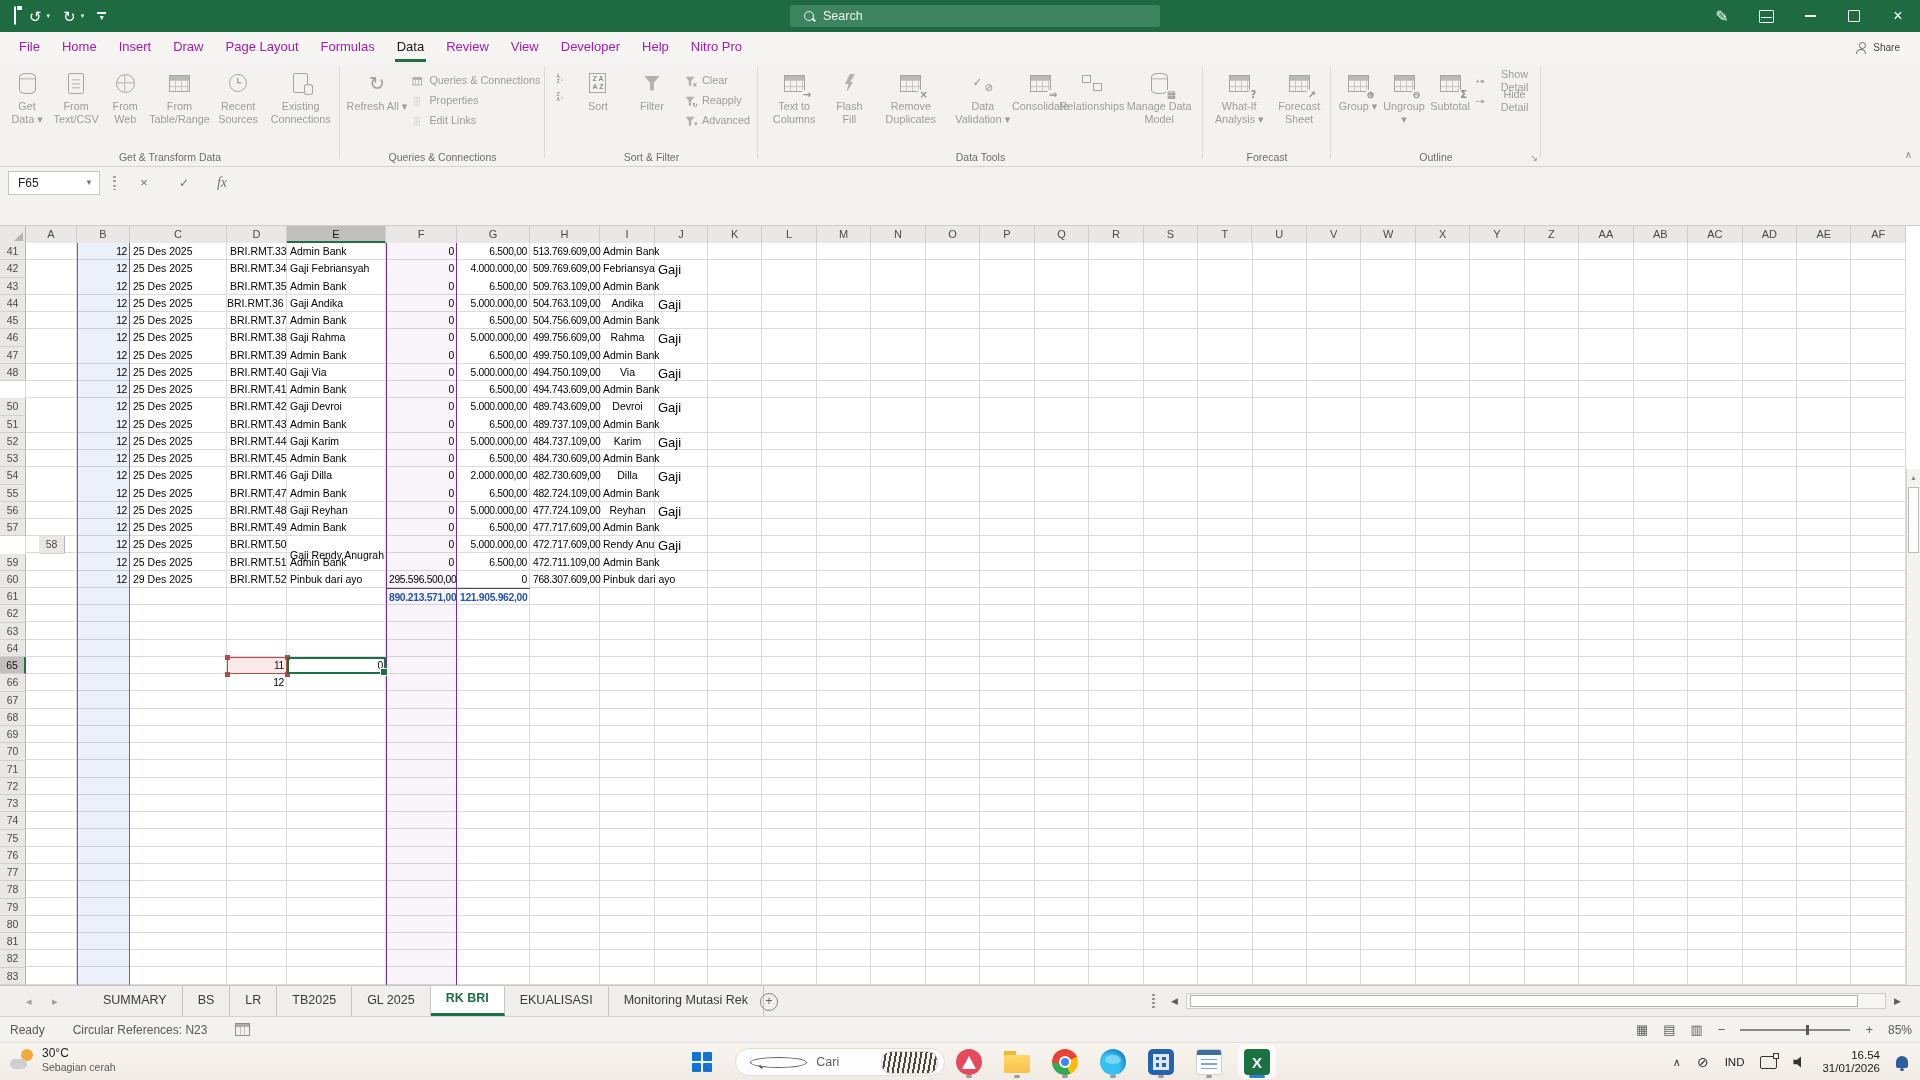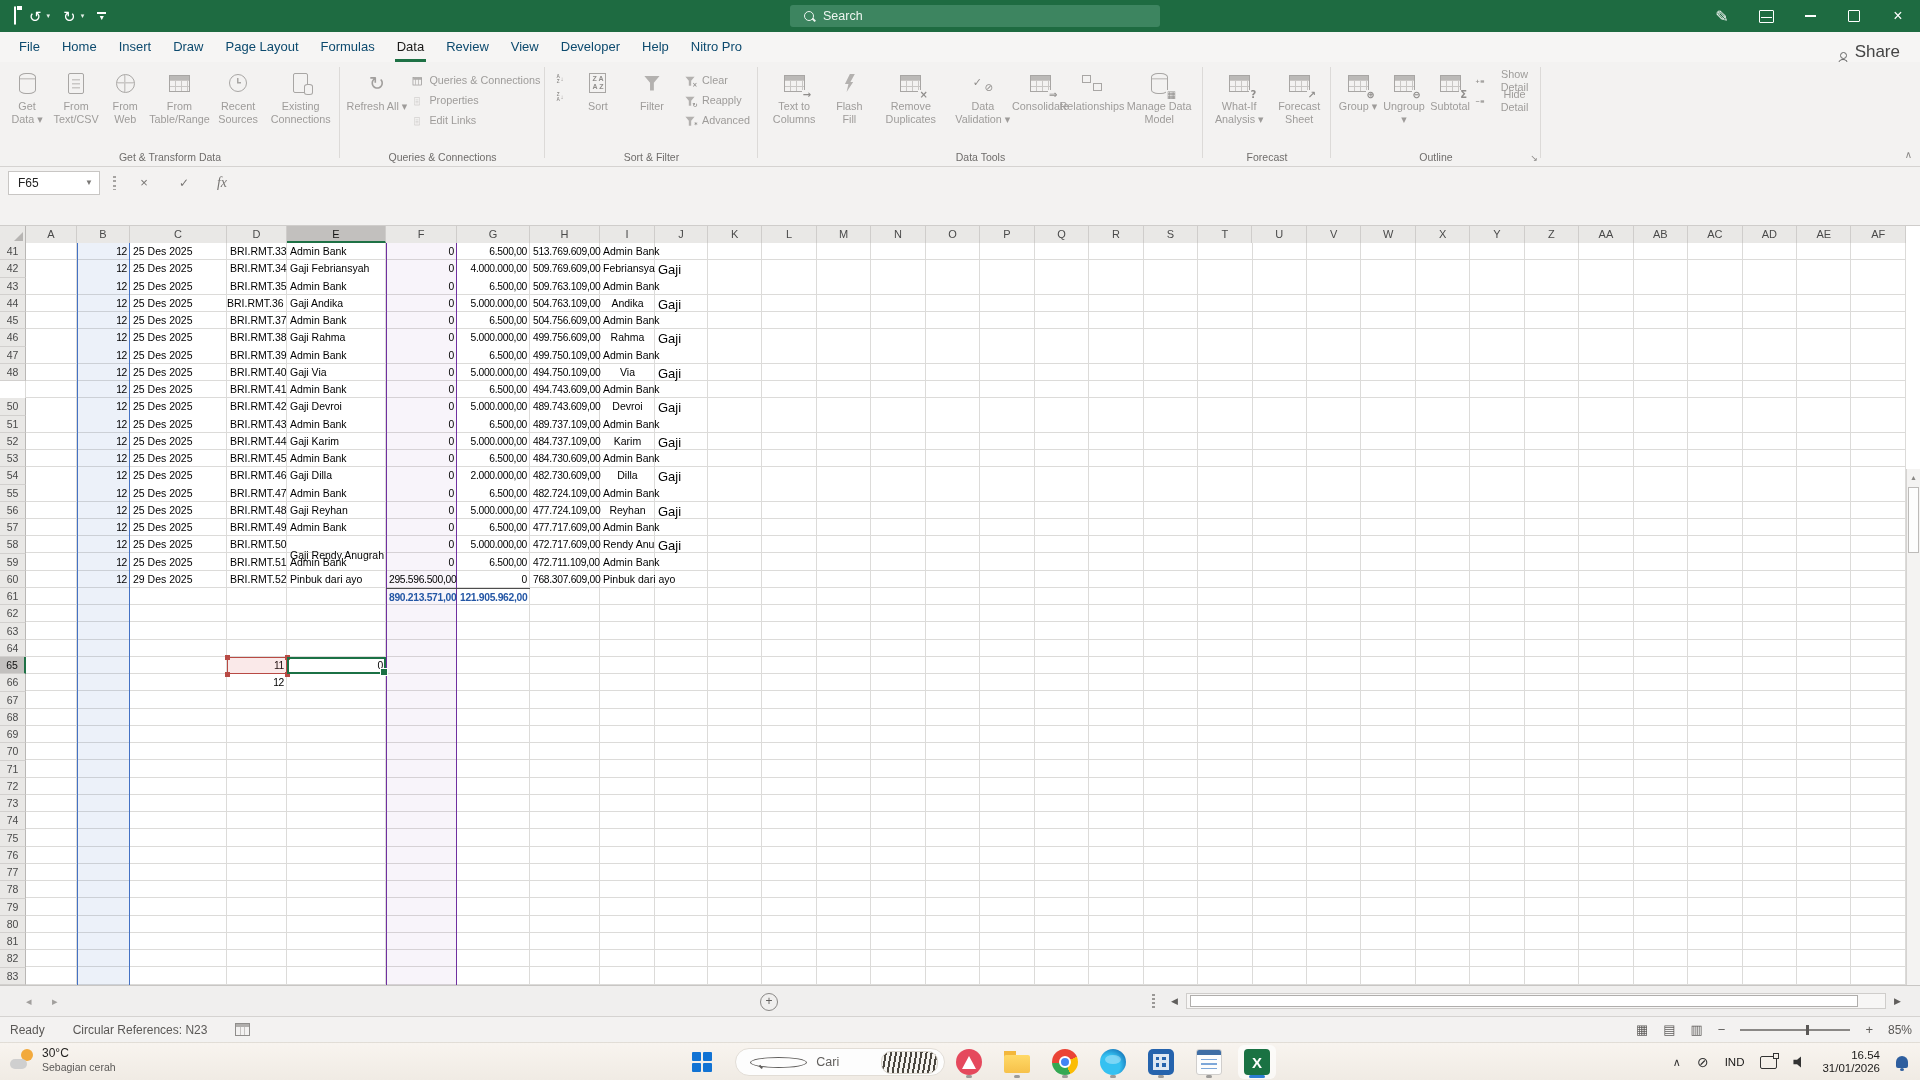--- a/index.html
+++ b/index.html
@@ -21,24 +21,24 @@
   .wctrls{position:absolute;right:0;top:0;height:32px;display:flex;align-items:center;}
   .wbtn{width:44px;height:32px;display:flex;align-items:center;justify-content:center;color:#fff;}
   .ic-disp{width:13px;height:11px;border:1.4px solid #fff;border-radius:1px;position:relative;}
   .ic-disp::after{content:"";position:absolute;left:1px;top:6px;right:1px;height:1.4px;background:#fff;}
   .ic-min{width:11px;height:1.5px;background:#fff;}
   .ic-max{width:10px;height:10px;border:1.4px solid #fff;border-radius:1px;}
   .ic-x{font-size:16px;line-height:1;}
   
   #menubar{position:absolute;left:0;top:32px;width:1920px;height:30px;background:#f6f5f4;}
   #mtabs{position:absolute;left:8px;top:0;height:30px;display:flex;}
-  .mtab{padding:0 11px;line-height:30px;font-size:13px;color:#0c4a6e;position:relative;white-space:nowrap;}
+  .mtab{padding:0 11px;line-height:30px;font-size:13px;color:#a21caf;position:relative;white-space:nowrap;}
   .mtab.active{font-weight:400;color:#1b1a19;}
   .mtab.active::after{content:"";position:absolute;left:9px;right:9px;bottom:0;height:3px;background:#1e7145;}
-  .share{position:absolute;right:20px;top:0;height:30px;display:flex;align-items:flex-end;gap:7px;font-size:17px;color:#444;}
+  .share{position:absolute;right:20px;top:0;height:30px;display:flex;align-items:center;gap:7px;font-size:10px;color:#444;}
   .person{width:10px;height:10px;position:relative;}
   .person::before{content:"";position:absolute;left:2.5px;top:0;width:5px;height:5px;border:1.3px solid #666;border-radius:50%;}
   .person::after{content:"";position:absolute;left:0;top:6.5px;width:8px;height:4px;border:1.3px solid #666;border-bottom:none;border-radius:5px 5px 0 0;}
   
   #ribbon{position:absolute;left:0;top:62px;width:1920px;height:105px;background:#f3f2f1;border-bottom:1px solid #d5d3d1;box-sizing:border-box;}
   #rgroups{display:flex;height:104px;}
   .rgroup{position:relative;box-sizing:border-box;display:flex;align-items:flex-start;justify-content:space-around;padding:7px 4px 18px 4px;flex:none;}
   .rgroup::after{content:"";position:absolute;right:0;top:5px;bottom:8px;width:1px;background:#dcdad8;}
   .glabel{position:absolute;left:0;right:0;bottom:3px;text-align:center;font-size:10.5px;color:#6f6d6b;white-space:nowrap;}
   .rbtn{display:flex;flex-direction:column;align-items:center;gap:4px;min-width:42px;padding:1px 2px;}
@@ -551,21 +551,21 @@
         <div class="rowhead" style="top: 120.75px; height: 17.25px; line-height: 17.25px;">48</div>
         <div class="rowhead" style="top: 138px; height: 17.25px; line-height: 17.25px; margin-top: 29px;">49</div>
         <div class="rowhead" style="top: 155.25px; height: 17.25px; line-height: 17.25px;">50</div>
         <div class="rowhead" style="top: 172.5px; height: 17.25px; line-height: 17.25px;">51</div>
         <div class="rowhead" style="top: 189.75px; height: 17.25px; line-height: 17.25px;">52</div>
         <div class="rowhead" style="top: 207px; height: 17.25px; line-height: 17.25px;">53</div>
         <div class="rowhead" style="top: 224.25px; height: 17.25px; line-height: 17.25px;">54</div>
         <div class="rowhead" style="top: 241.5px; height: 17.25px; line-height: 17.25px;">55</div>
         <div class="rowhead" style="top: 258.75px; height: 17.25px; line-height: 17.25px;">56</div>
         <div class="rowhead" style="top: 276px; height: 17.25px; line-height: 17.25px;">57</div>
-        <div class="rowhead" style="top: 293.25px; height: 17.25px; line-height: 17.25px;">58</div>
+        <div class="rowhead" style="top: 293.25px; height: 17.25px; line-height: 17.25px; margin-left: 39px;">58</div>
         <div class="rowhead" style="top: 310.5px; height: 17.25px; line-height: 17.25px;">59</div>
         <div class="rowhead" style="top: 327.75px; height: 17.25px; line-height: 17.25px;">60</div>
         <div class="rowhead" style="top: 345px; height: 17.25px; line-height: 17.25px;">61</div>
         <div class="rowhead" style="top: 362.25px; height: 17.25px; line-height: 17.25px;">62</div>
         <div class="rowhead" style="top: 379.5px; height: 17.25px; line-height: 17.25px;">63</div>
         <div class="rowhead" style="top: 396.75px; height: 17.25px; line-height: 17.25px;">64</div>
         <div class="rowhead selr" style="top: 414px; height: 17.25px; line-height: 17.25px;">65</div>
         <div class="rowhead" style="top: 431.25px; height: 17.25px; line-height: 17.25px;">66</div>
         <div class="rowhead" style="top: 448.5px; height: 17.25px; line-height: 17.25px;">67</div>
         <div class="rowhead" style="top: 465.75px; height: 17.25px; line-height: 17.25px;">68</div>
@@ -773,20 +773,30 @@
     <div id="vscroll">
       <span class="varr" style="top:1px;">▲</span>
       <div class="vthumb"></div>
 
     </div>
   </div>
 
   <div id="tabstrip">
     <span class="snav" style="left:26px;">◂</span>
     <span class="snav" style="left:52px;">▸</span>
+    <div id="stabs">
+        <div class="stab">SUMMARY</div>
+        <div class="stab">BS</div>
+        <div class="stab">LR</div>
+        <div class="stab">TB2025</div>
+        <div class="stab">GL 2025</div>
+        <div class="stab active">RK BRI</div>
+        <div class="stab">EKUALISASI</div>
+        <div class="stab">Monitoring Mutasi Rek</div>
+      </div>
     <span class="newsheet" style="left: 760px;">+</span>
     <div class="tgrip"></div>
     <span class="harr" style="left:1166px;">◀</span>
     <div class="htrack">
         <div class="hthumb"></div>
       </div>
     <span class="harr" style="left:1889px;">▶</span>
   </div>
 
   <div id="statusbar">

